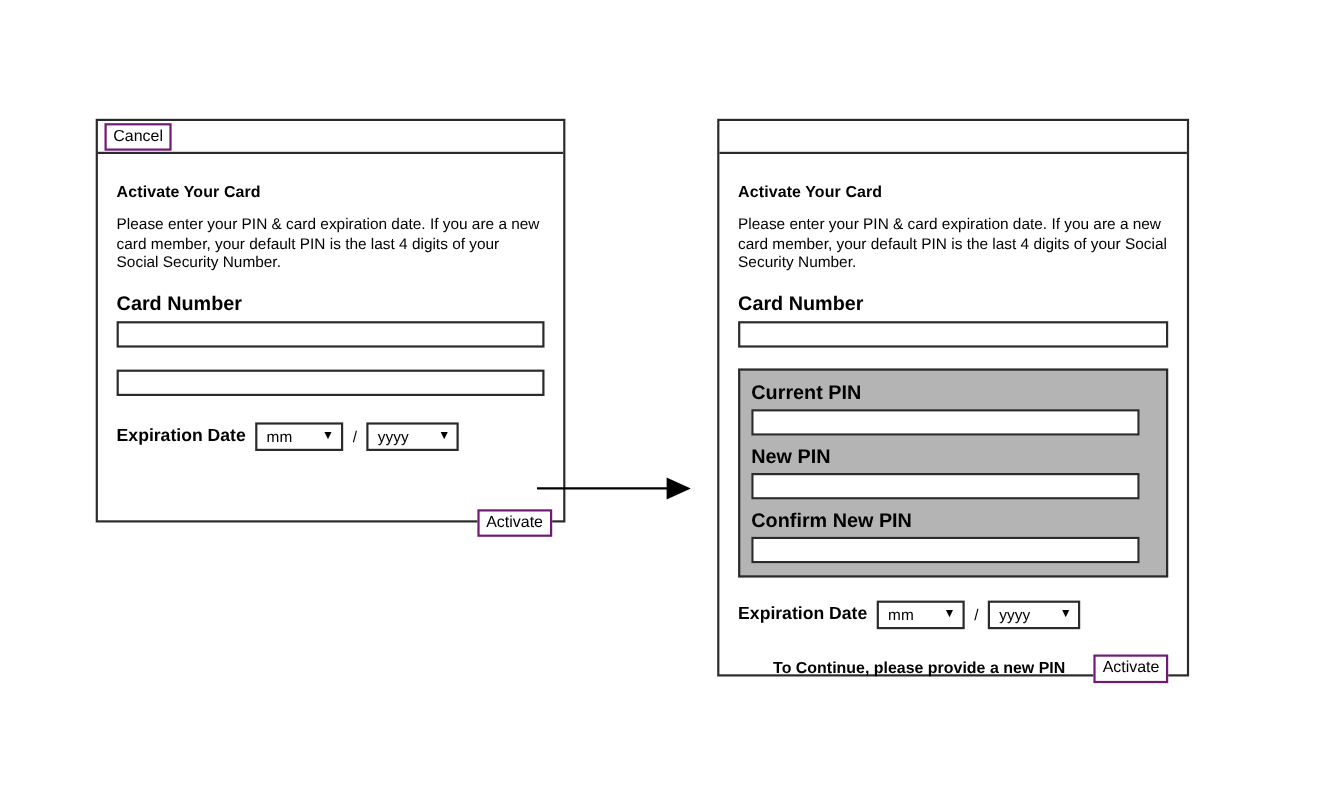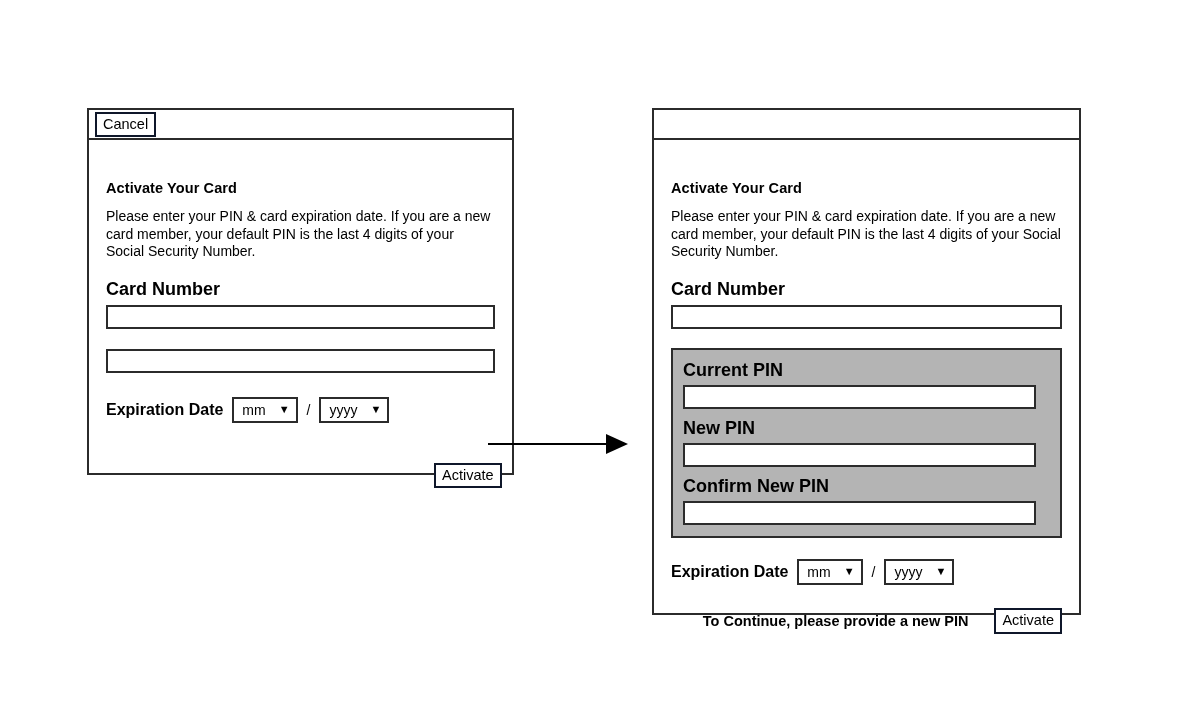--- a/index.html
+++ b/index.html
@@ -31,21 +31,21 @@
     height: 30px;
     border-bottom: 2px solid #2b2b2b;
     box-sizing: border-box;
   }
 
   .btn {
     display: inline-flex;
     align-items: center;
     justify-content: center;
     background: #ffffff;
-    border: 2px solid #0f172a;
+    border: 2px solid #701a75;
     box-sizing: border-box;
     font-size: 14.5px;
     line-height: 1;
     color: #000;
     padding: 0 6px;
     cursor: pointer;
     white-space: nowrap;
   }
 
   #cancel-button {
@@ -58,21 +58,21 @@
   .panel-body {
     padding: 22px 17px 0 17px;
     box-sizing: border-box;
     position: relative;
     height: calc(100% - 30px);
   }
 
   .section-title {
     font-size: 14.5px;
     font-weight: bold;
-    margin: 18px 0 12px 0;
+    margin: 5px 0 12px 0;
     letter-spacing: 0.1px;
   }
 
   .intro {
     font-size: 14px;
     line-height: 17.5px;
     margin: 0 0 18px 0;
     max-width: 396px;
   }
 
@@ -103,21 +103,21 @@
 
   .exp-label {
     font-size: 16px;
     font-weight: bold;
   }
 
   .select {
     display: inline-flex;
     align-items: center;
     justify-content: space-between;
-    gap: 13px;
+    gap: 27px;
     background: #ffffff;
     border: 2px solid #2b2b2b;
     box-sizing: border-box;
     height: 26px;
     padding: 0 6px 0 8px;
     font-size: 14px;
     cursor: pointer;
   }
   .select .caret { font-size: 11px; line-height: 1; }
   .slash { font-size: 14px; }

